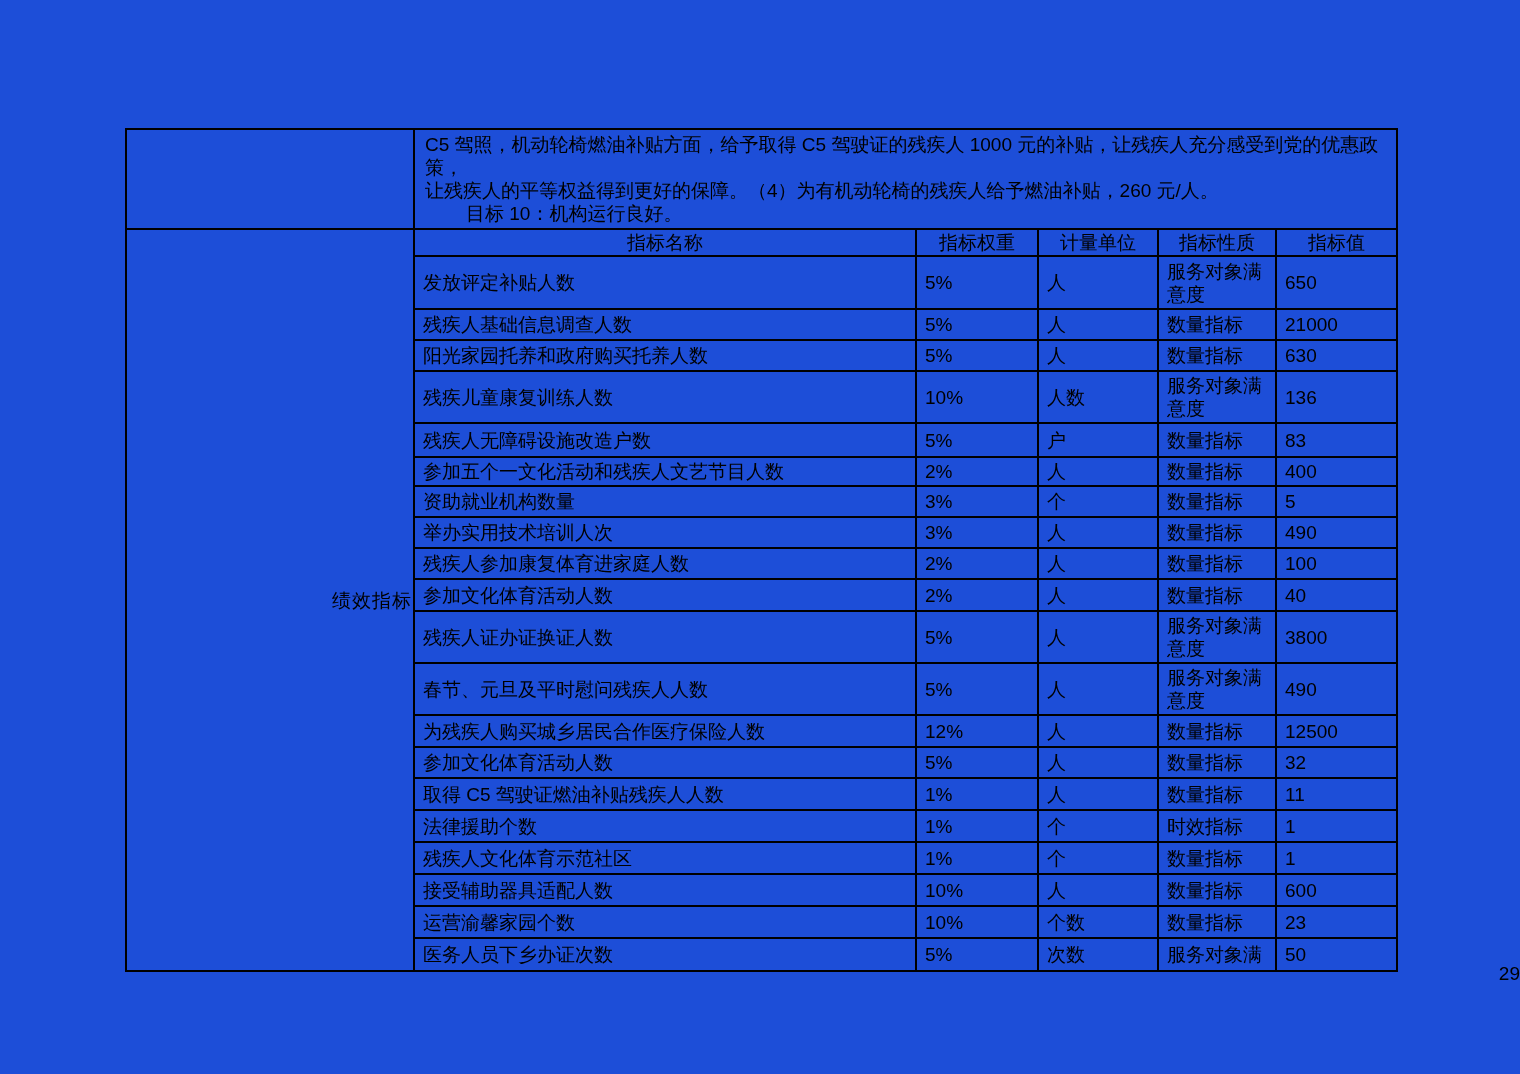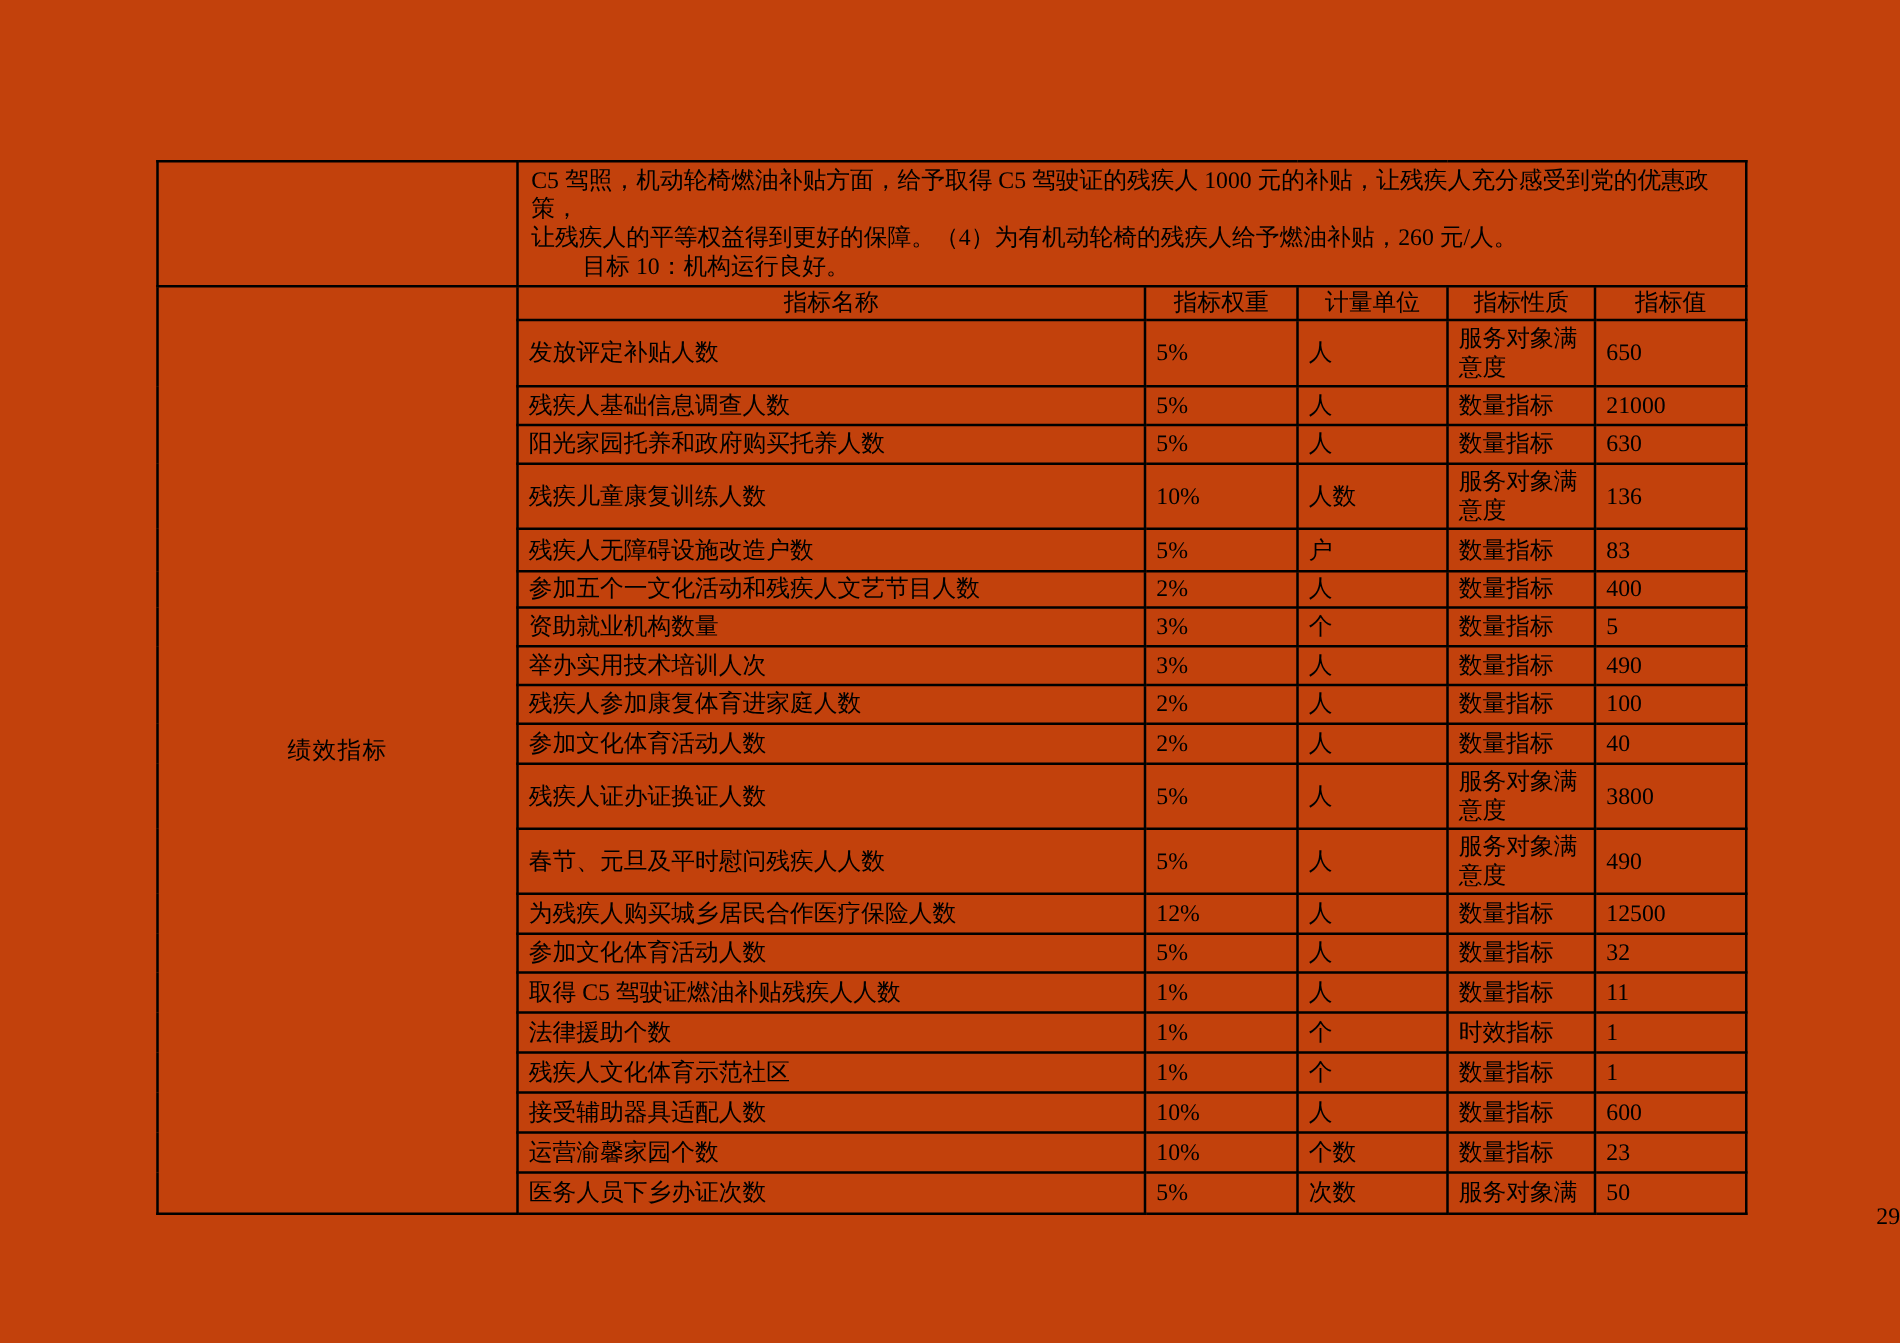--- a/index.html
+++ b/index.html
@@ -4,23 +4,23 @@
 <style>
   html, body {
     margin: 0;
     padding: 0;
     background: #ffffff;
   }
   .page {
     position: relative;
     width: 1520px;
     height: 1074px;
-    background: #c2410c;
+    background: #1d4ed8;
     color: #000000;
-    font-family: Liberation Serif, serif;
+    font-family: Liberation Sans, sans-serif;
   }
   table.perf {
     position: absolute;
     left: 125px;
     top: 128px;
     width: 1271px;
     border-collapse: collapse;
     table-layout: fixed;
   }
   table.perf td {
@@ -39,21 +39,21 @@
     padding: 2px 8px;
     text-align: left;
   }
   td.small {
     padding: 2px 8px;
     text-align: left;
     word-break: break-all;
   }
   td.rowlabel {
     border-bottom: none;
-    text-align: center;
+    text-align: right;
     vertical-align: middle;
     letter-spacing: 1px;
   }
   td.intro {
     padding: 3px 10px;
     font-size: 19.5px;
     line-height: 25px;
     vertical-align: middle;
   }
   .goal-indent {

